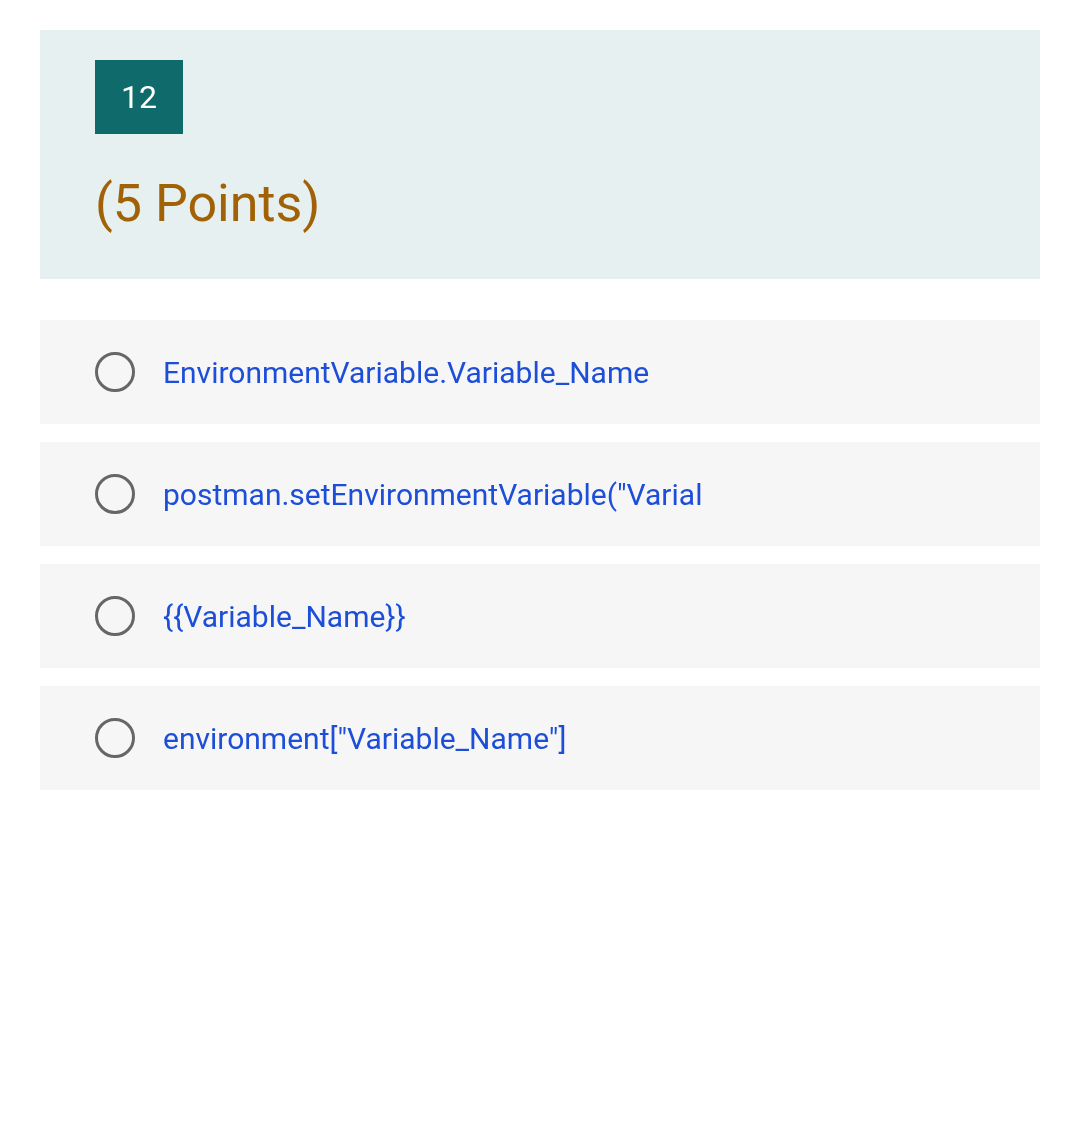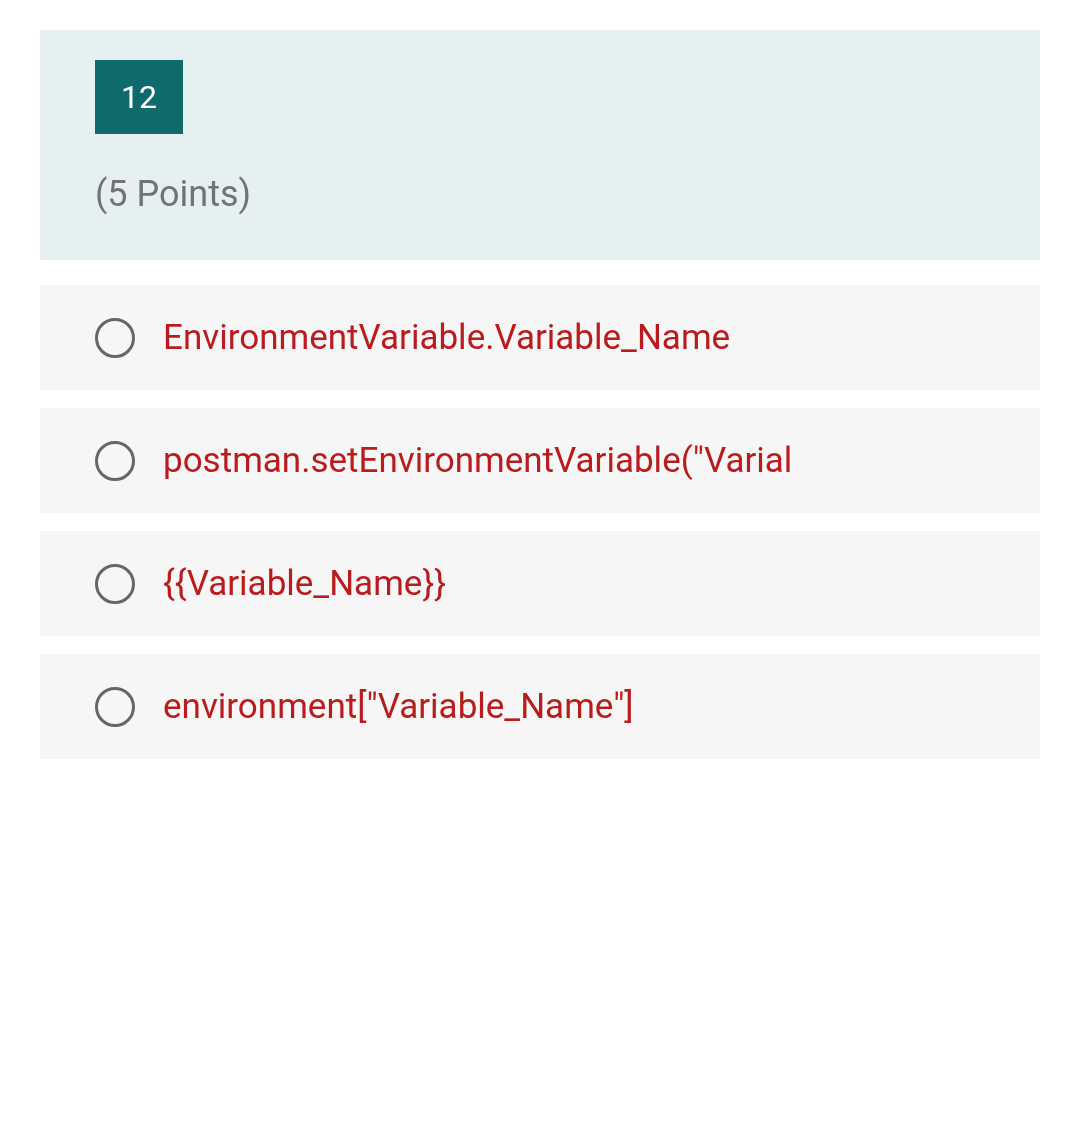--- a/index.html
+++ b/index.html
@@ -10,41 +10,41 @@
     body {
       font-family: 'Segoe UI', Roboto, Arial, sans-serif;
       background: #ffffff;
       width: 1080px;
       padding: 30px 40px;
       color: #333;
     }
     .question-header {
       background: #e6f0f0;
       padding: 30px 55px 45px 55px;
-      margin-bottom: 25px;
+      margin-bottom: 41px;
     }
     .question-number {
       display: inline-block;
       background: #0f6b6b;
       color: #ffffff;
       font-size: 32px;
       padding: 18px 26px;
       margin-bottom: 35px;
     }
     .question-text {
       font-size: 40px;
       line-height: 1.55;
       color: #333333;
     }
     .required-star {
       color: #b22222;
     }
     .points {
-      font-size: 36px;
-      color: #737373;
+      font-size: 52px;
+      color: #a16207;
       margin-top: 4px;
     }
     .options {
       display: flex;
       flex-direction: column;
       gap: 18px;
     }
     .option {
       background: #f6f6f6;
       padding: 32px 55px;
@@ -55,22 +55,22 @@
       overflow: hidden;
     }
     .radio {
       width: 40px;
       height: 40px;
       border: 3px solid #666;
       border-radius: 50%;
       flex-shrink: 0;
     }
     .option-text {
-      font-size: 35px;
-      color: #b91c1c;
+      font-size: 30px;
+      color: #1d4ed8;
       white-space: nowrap;
       overflow: hidden;
     }
   </style>
 </head>
 <body>
 
 <div class="question-header">
   <div class="question-number">12</div>
   <div class="points">(5 Points)</div>

